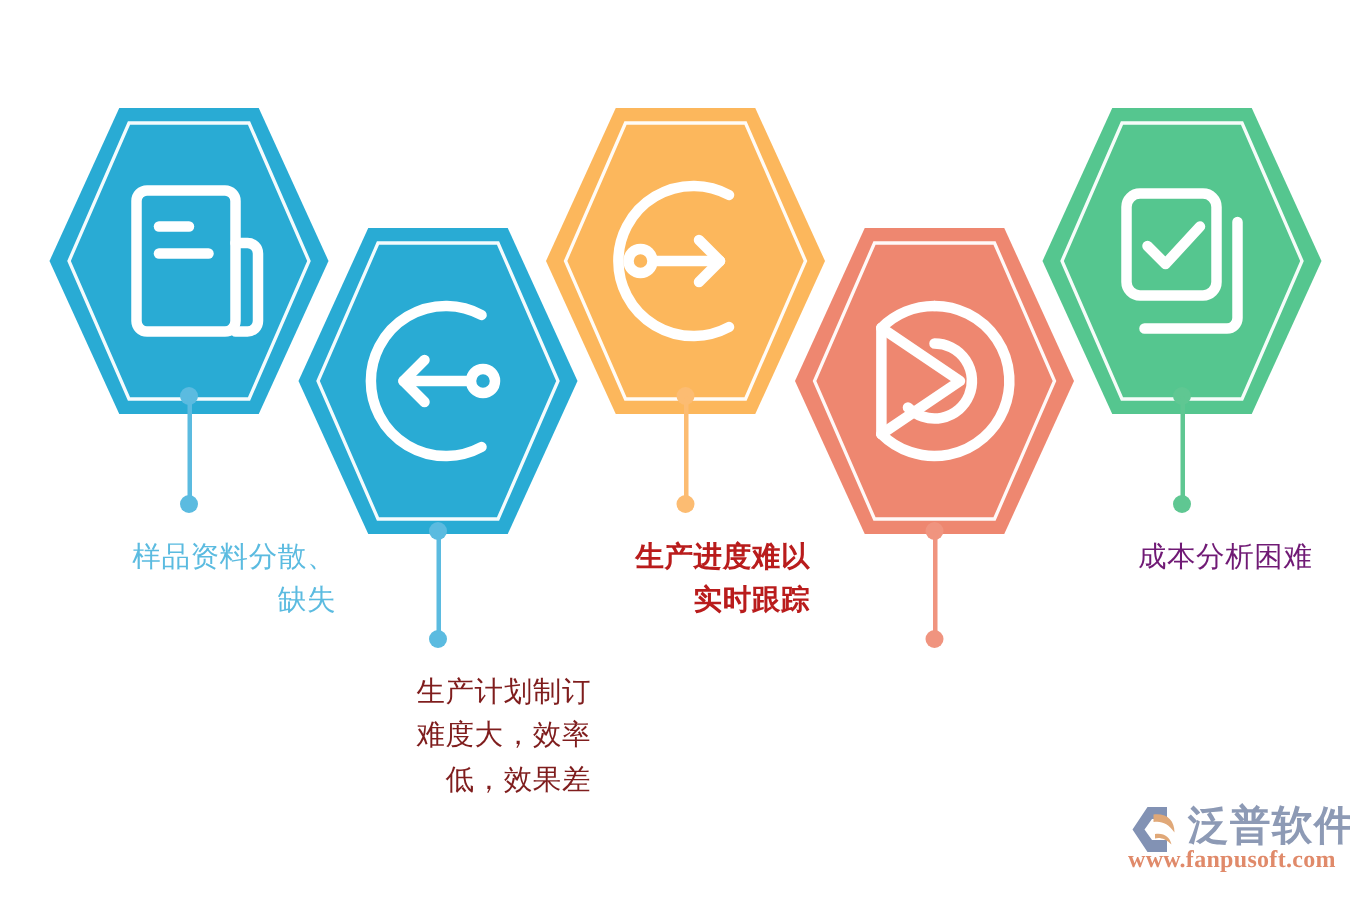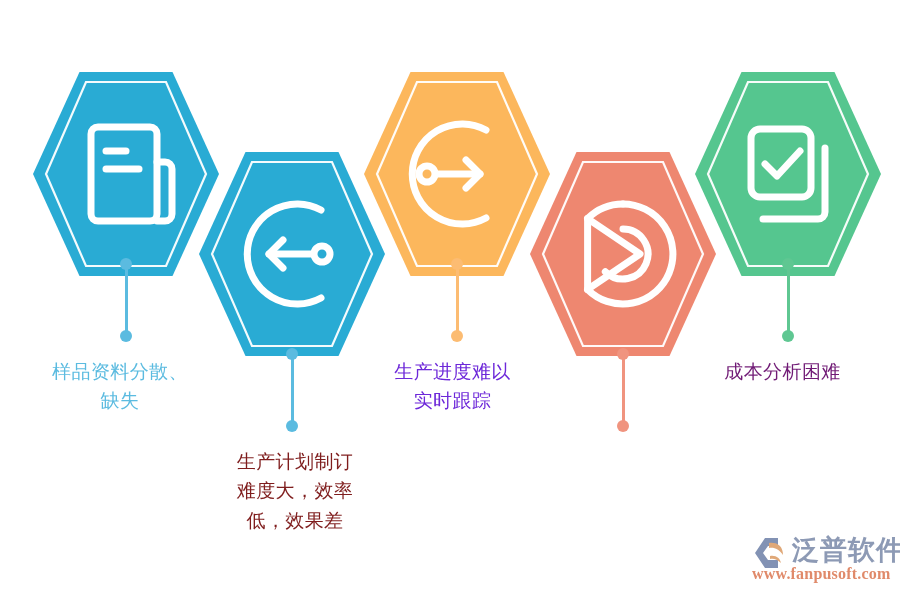--- a/index.html
+++ b/index.html
@@ -78,21 +78,21 @@
 
   #conn-1 { left: 120px; top: 258px; height: 84px; }
   #conn-2 { left: 286px; top: 348px; height: 84px; }
   #conn-3 { left: 451px; top: 258px; height: 84px; }
   #conn-4 { left: 617px; top: 348px; height: 84px; }
   #conn-5 { left: 782px; top: 258px; height: 84px; }
 
   
   .caption {
     position: absolute;
-    text-align: center;
+    text-align: right;
     font-size: 19px;
     line-height: 1.55;
     letter-spacing: 0.4px;
     font-family: "Liberation Serif", "DejaVu Serif", serif;
     white-space: pre-line;
   }
   #cap-1 { left: 16px;  top: 357px; width: 208px; }
   #cap-2 { left: 196px; top: 447px; width: 198px; }
   #cap-3 { left: 365px; top: 357px; width: 175px; }
   #cap-4 { left: 540px; top: 447px; width: 175px; }
@@ -245,21 +245,21 @@
     <div class="dot top" style="background: rgb(95, 199, 146);"></div>
     <div class="stem" style="background: rgb(95, 199, 146);"></div>
     <div class="dot bottom" style="background: rgb(95, 199, 146);"></div>
   </div>
 
   <div class="caption" id="cap-1" style="color: rgb(91, 187, 224);">样品资料分散、
 缺失</div>
   <div class="caption" id="cap-2" style="color: #7f1d1d;">生产计划制订
 难度大，效率
 低，效果差</div>
-  <div class="caption" id="cap-3" style="color: #6d28d9;">生产进度难以
+  <div class="caption" id="cap-3" style="color: #b91c1c; font-weight: bold;">生产进度难以
 实时跟踪</div>
   <div class="caption" id="cap-5" style="color: #701a75;">成本分析困难</div>
 
   <div id="brand">
     <div id="brand-mark">
       <svg viewBox="0 0 40 34" width="40" height="34">
         <path d="M13 2 L3 17 L13 32 L26 32 L26 24 L16 24 L11 17 L16 10 L26 10 L26 2 Z" fill="#8292b4"></path>
         <path d="M17 7 C26 6 31 11 31 19 C27 13 22 11 17 12 Z" fill="#e0a878"></path>
         <path d="M18 20 C24 19 28 22 29 27 C25 23 21 22 18 23 Z" fill="#e0a878"></path>
       </svg>

